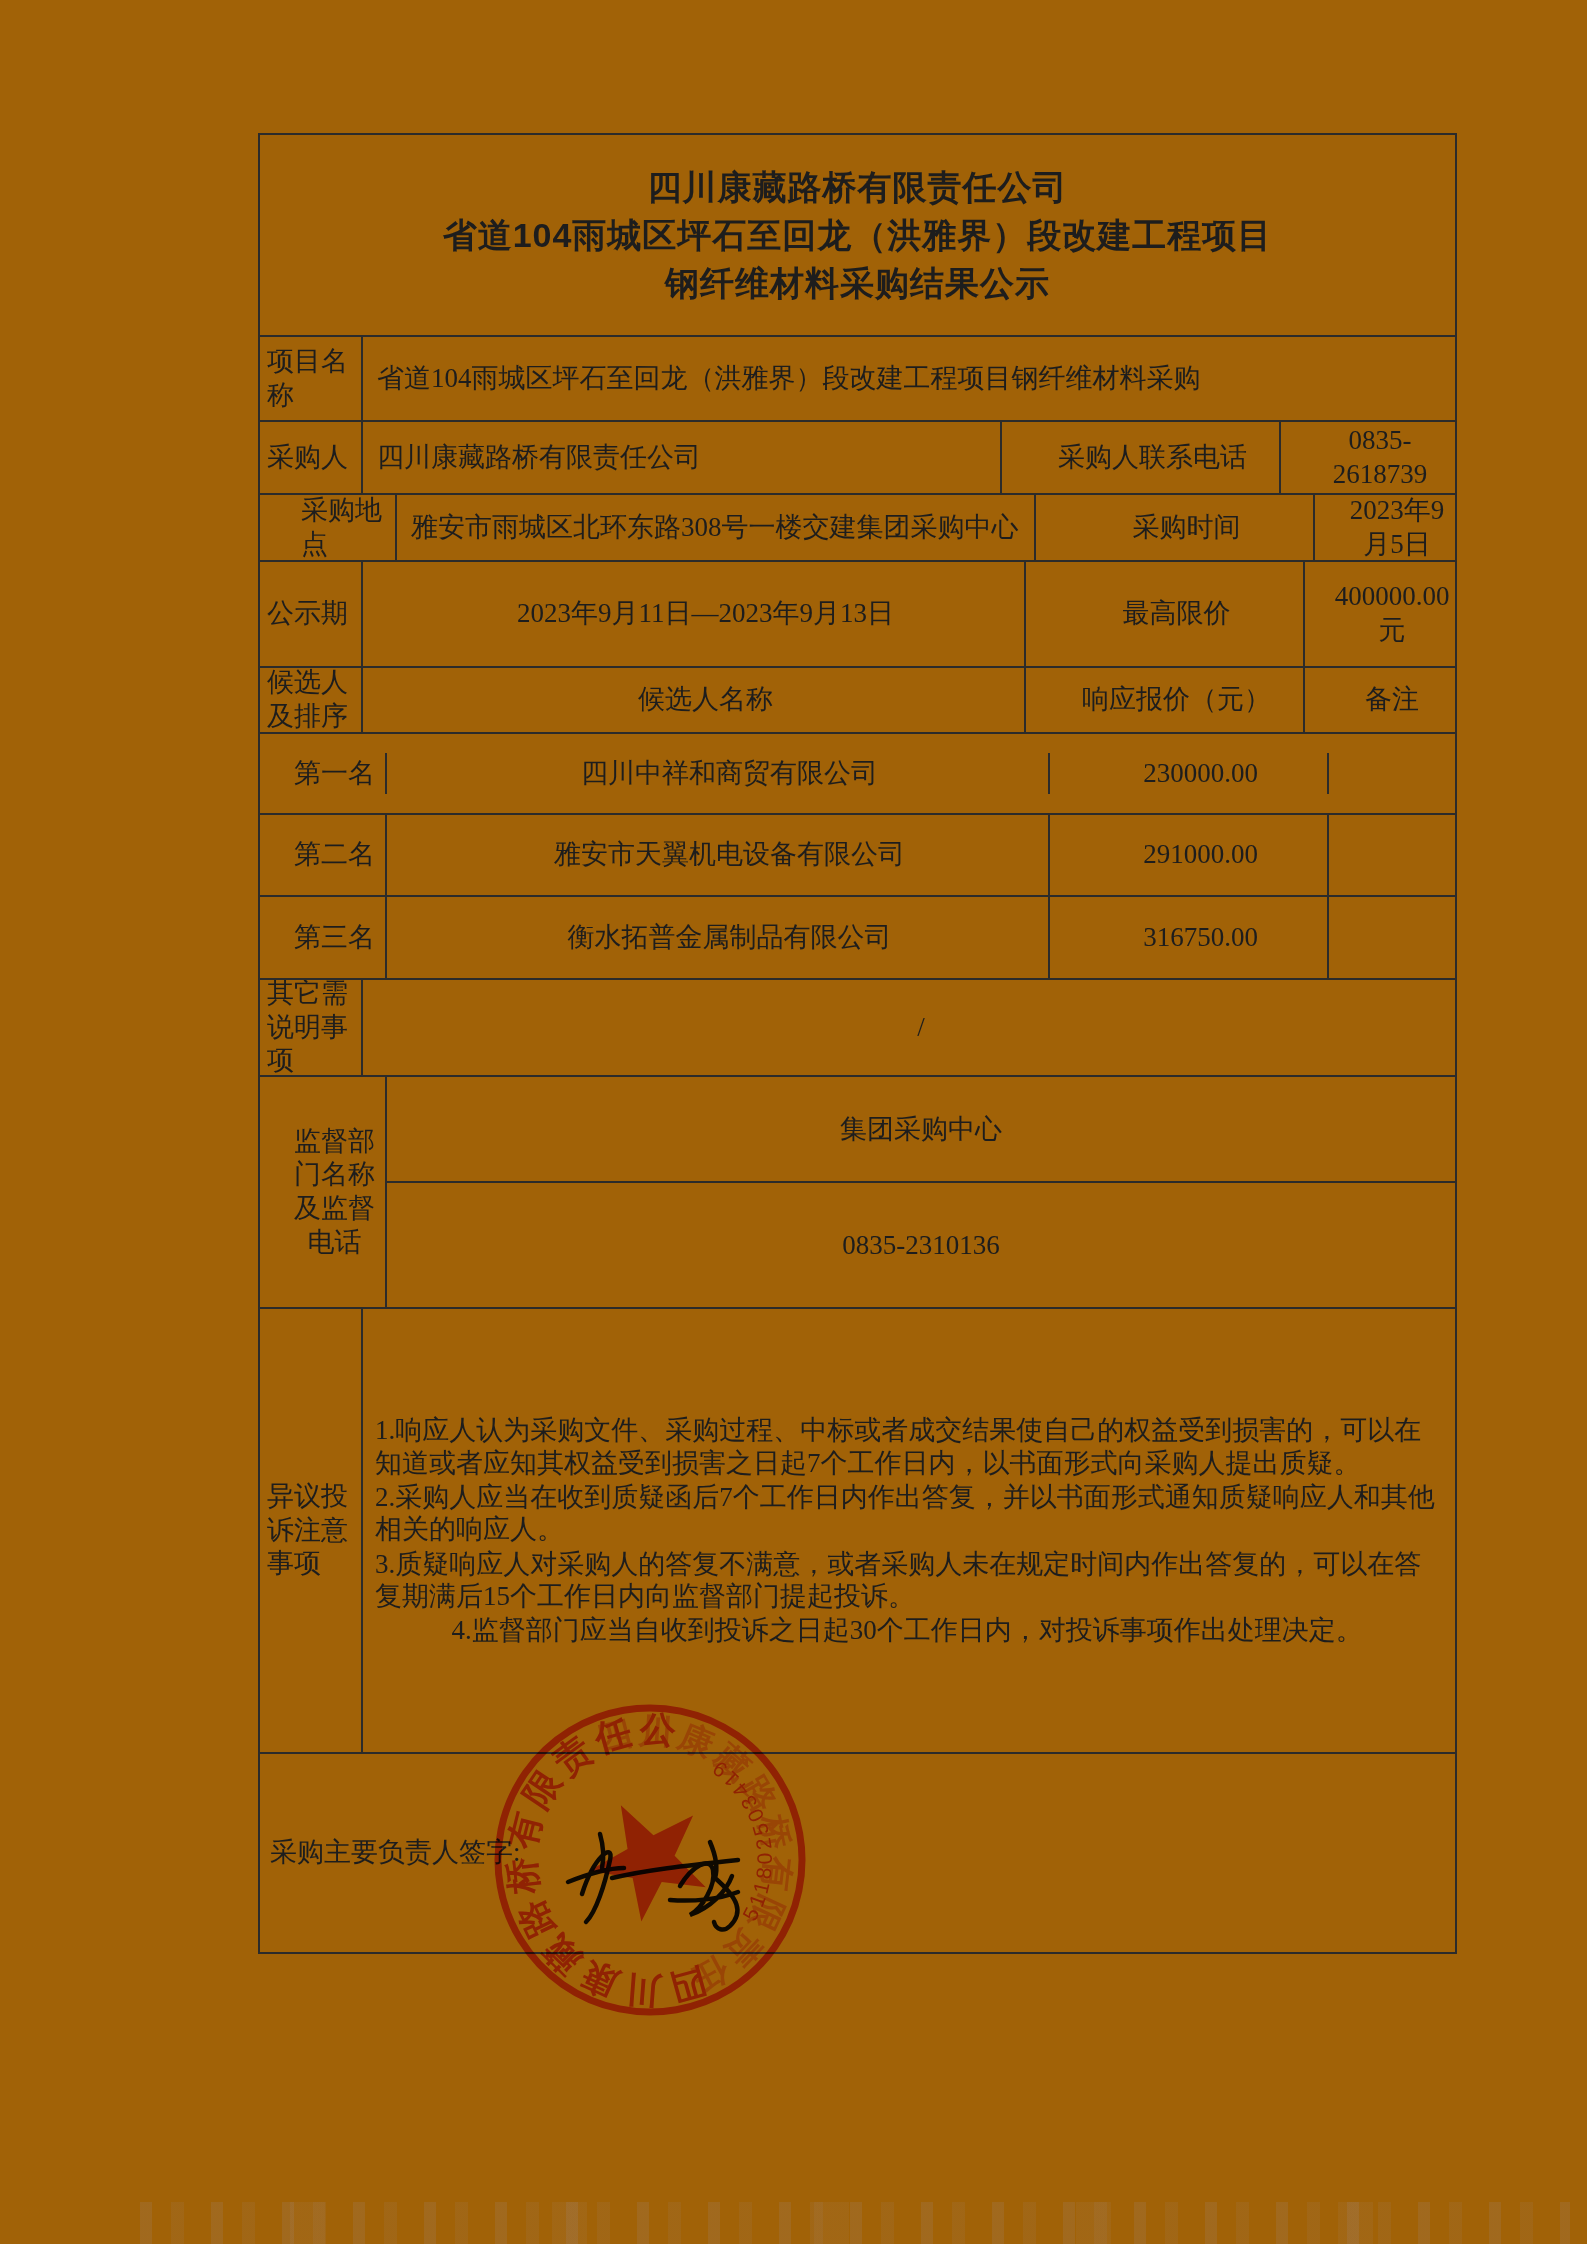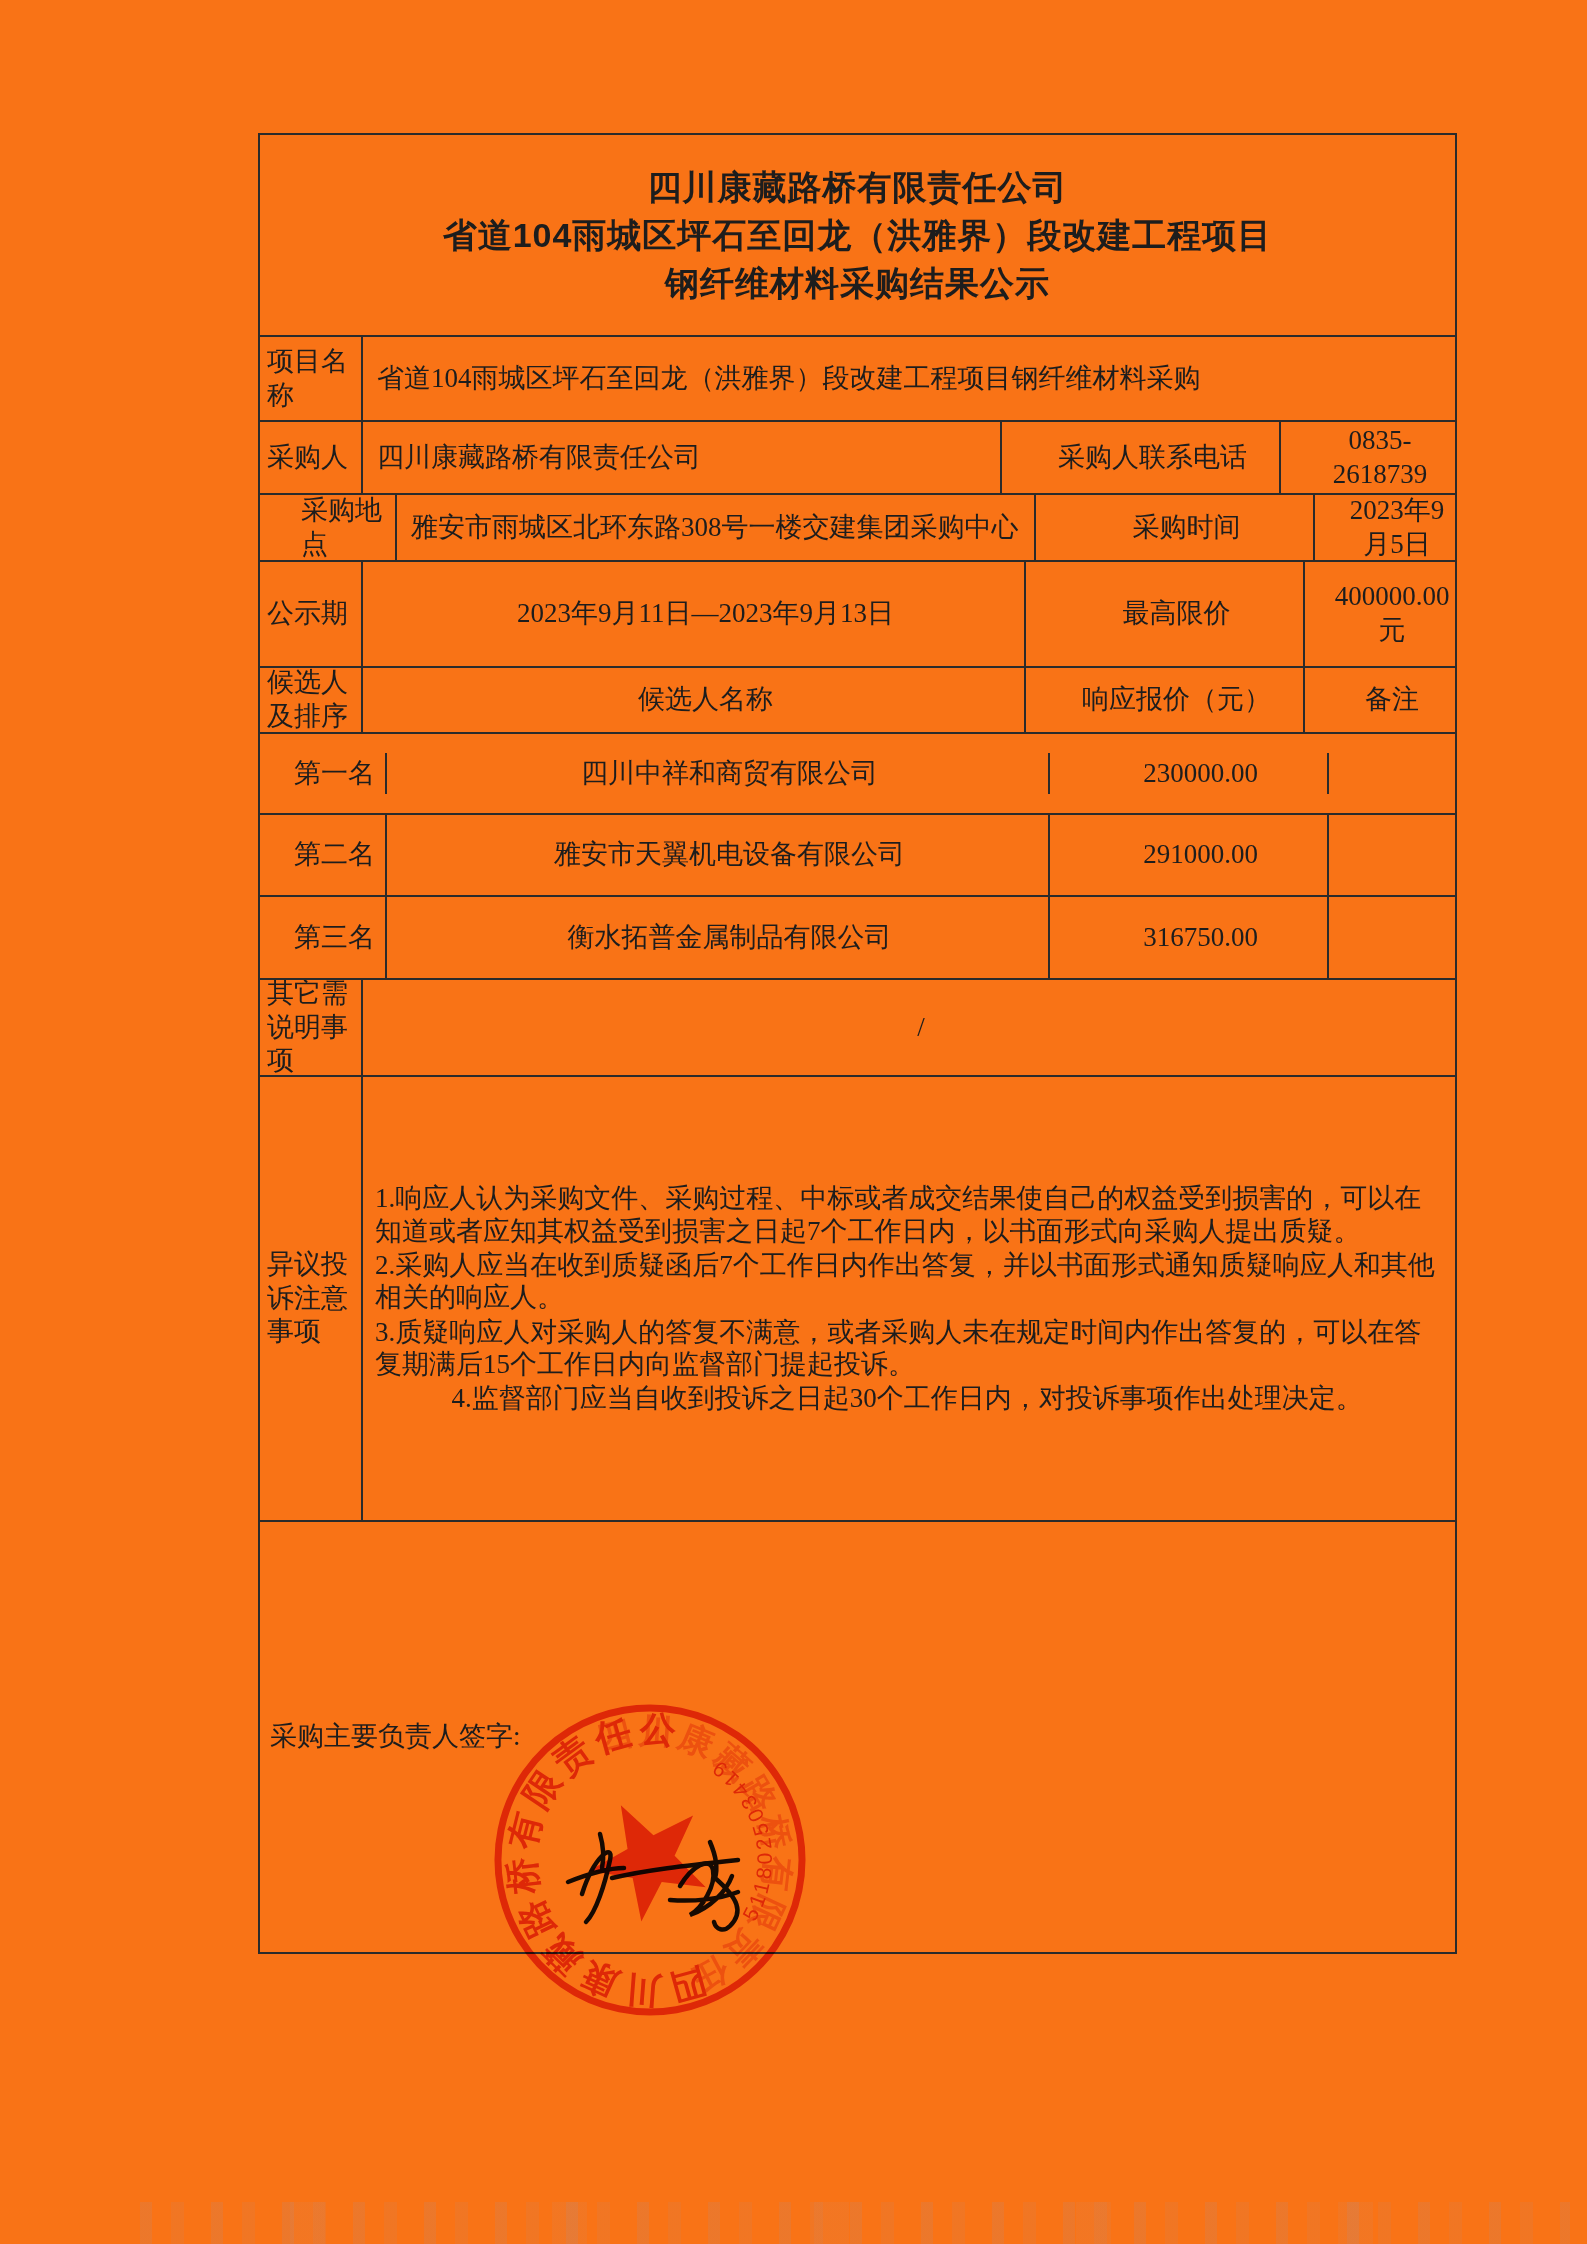--- a/index.html
+++ b/index.html
@@ -1,17 +1,17 @@
 <!DOCTYPE html>
 <html><head>
 <meta charset="utf-8">
 <style>
   html,body{margin:0;padding:0;background:#ffffff;}
   .page{
-    position:relative;width:1587px;height:2244px;background:#f97316;overflow:hidden;
+    position:relative;width:1587px;height:2244px;background:#a16207;overflow:hidden;
     font-family:"Liberation Serif","DejaVu Serif",serif;color:#1d1d1d;
   }
   .doc-table{
     position:absolute;left:258px;top:133px;width:1199px;height:1821px;
     border:2px solid #2b2b2b;box-sizing:border-box;
     display:flex;flex-direction:column;background:transparent;
   }
   .row{display:flex;flex:none;border-bottom:2px solid #2b2b2b;box-sizing:border-box;}
   .row:last-child{border-bottom:none;flex:1;}
   .cell{
@@ -124,20 +124,27 @@
       <div class="cell w-content ac">衡水拓普金属制品有限公司</div>
       <div class="cell w-sub ac">316750.00</div>
       <div class="cell w-last ac"></div>
     </div>
 
     <div class="row" style="height:97px;">
       <div class="cell w-label al">其它需说明事项</div>
       <div class="cell w-span ac">/</div>
     </div>
 
+    <div class="row" style="height:232px;">
+      <div class="cell w-label ac">监督部门名称及监督电话</div>
+      <div class="sup-col">
+        <div class="sup-sub first">集团采购中心</div>
+        <div class="sup-sub second">0835-2310136</div>
+      </div>
+    </div>
 
     <div class="row" style="height:445px;">
       <div class="cell w-label al">异议投诉注意事项</div>
       <div class="cell notice-cell">
         <p>1.响应人认为采购文件、采购过程、中标或者成交结果使自己的权益受到损害的，可以在知道或者应知其权益受到损害之日起7个工作日内，以书面形式向采购人提出质疑。</p>
         <p>2.采购人应当在收到质疑函后7个工作日内作出答复，并以书面形式通知质疑响应人和其他相关的响应人。</p>
         <p>3.质疑响应人对采购人的答复不满意，或者采购人未在规定时间内作出答复的，可以在答复期满后15个工作日内向监督部门提起投诉。</p>
         <p>4.监督部门应当自收到投诉之日起30个工作日内，对投诉事项作出处理决定。</p>
       </div>
     </div>

